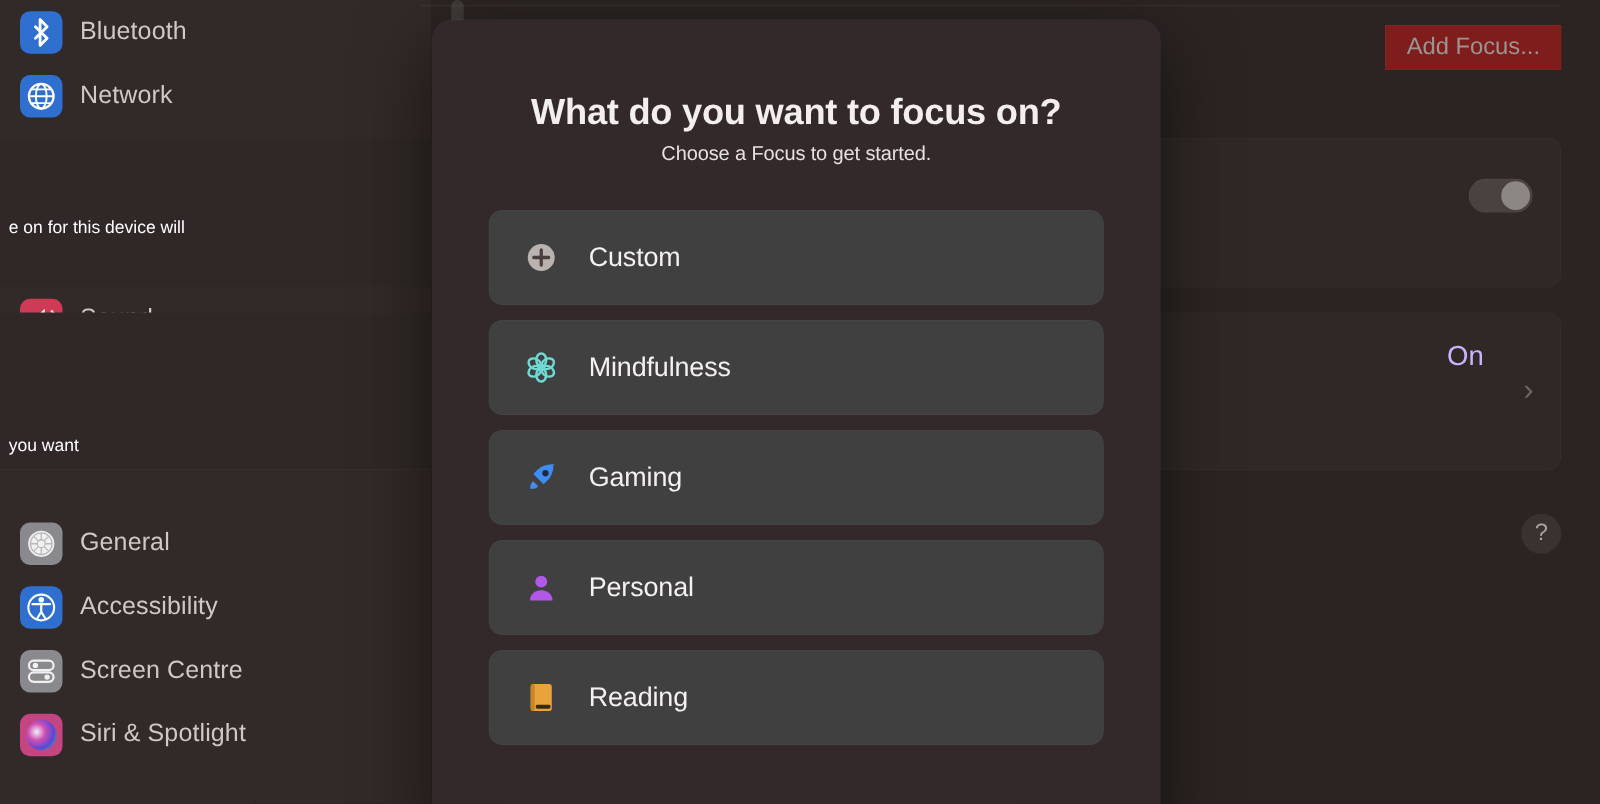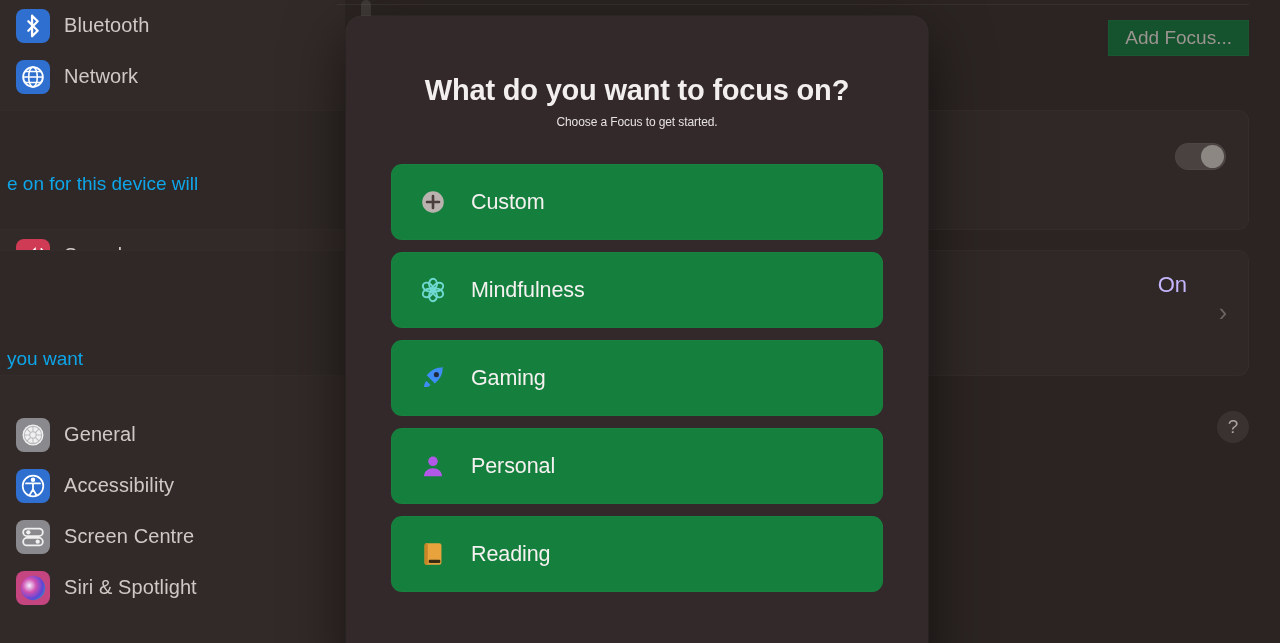--- a/index.html
+++ b/index.html
@@ -46,21 +46,21 @@
 
   
   .content {
     position:absolute; left:345px; top:0; right:0; bottom:0;
   }
   .addfocus {
     position:absolute; right:31px; top:20px;
     height:36px; padding:0 17px;
     display:flex; align-items:center;
     border-radius:0;
-    background:#14532d;
+    background:#7f1d1d;
     color:#9c9491; font-size:19px;
     box-shadow:inset 0 0 0 0.5px rgba(255,255,255,0.05);
   }
   .toprule {
     position:absolute; left:-8px; right:31px; top:4px; height:1px;
     background:rgba(255,255,255,0.055);
   }
   .panel {
     position:absolute; right:31px;
     background:#2f2826;
@@ -75,21 +75,21 @@
     width:51px; height:27px; border-radius:14px;
     background:#4a4240;
     box-shadow:inset 0 0 0 0.5px rgba(255,255,255,0.05);
   }
   .toggle .knob {
     position:absolute; right:2px; top:2px;
     width:23px; height:23px; border-radius:50%;
     background:#8d8784;
   }
   .panel-text {
-    position:absolute; left:22px; font-size:19px; color:#0ea5e9;
+    position:absolute; left:22px; font-size:14px; color:#ffffff;
     white-space:nowrap;
   }
   .panel-a .panel-text { top:63px; }
   .panel-b .panel-text { top:98px; }
   .on-value {
     position:absolute; right:62px; top:22px;
     font-size:22px; color:#c4b5fd;
   }
   .chevron-right {
     position:absolute; right:22px; top:50px;
@@ -119,28 +119,28 @@
                0 18px 60px rgba(0,0,0,0.55);
     overflow:hidden;
   }
   .sheet-title {
     text-align:center; color:#f2efee;
     font-size:29px; font-weight:bold;
     margin-top:58px; letter-spacing:-0.2px;
   }
   .sheet-sub {
     text-align:center; color:#e6e2e0;
-    font-size:12px; margin-top:8px; letter-spacing:-0.1px;
+    font-size:16px; margin-top:8px; letter-spacing:-0.1px;
   }
 
   .options { margin-top:35px; padding:0 45px; }
   .option {
     height:76px; margin-bottom:12px;
     border-radius:11px;
-    background:#15803d;
+    background:#404040;
     display:flex; align-items:center;
     padding-left:26px; gap:22px;
     box-shadow:inset 0 0 0 0.5px rgba(255,255,255,0.035);
     text-align:center;
   }
   .option-label {
     font-size:21.5px; color:#f4f1f0; letter-spacing:-0.1px;
   }
   .opt-icon {
     width:32px; height:32px; flex:0 0 32px;

